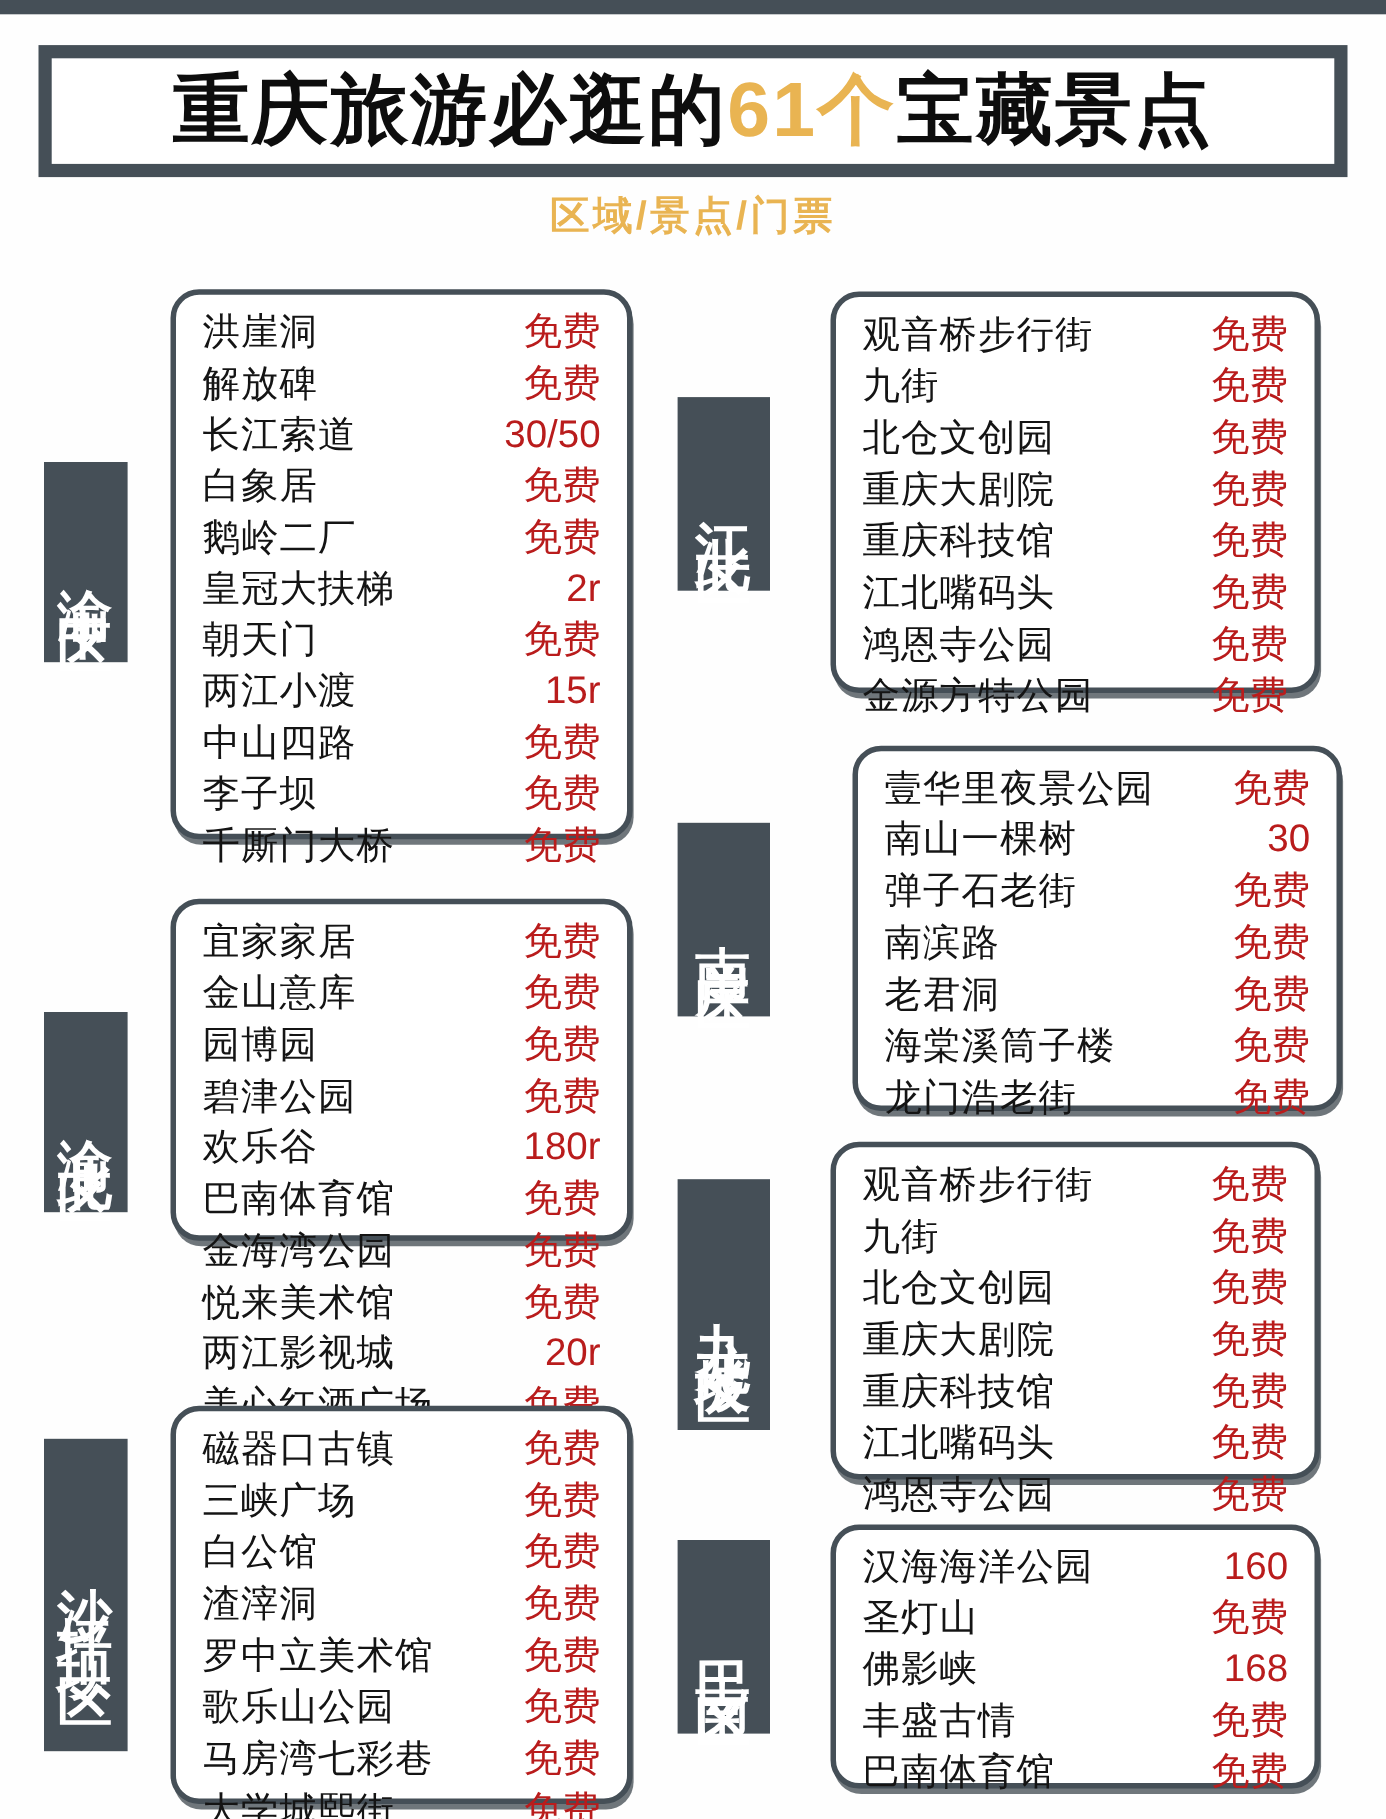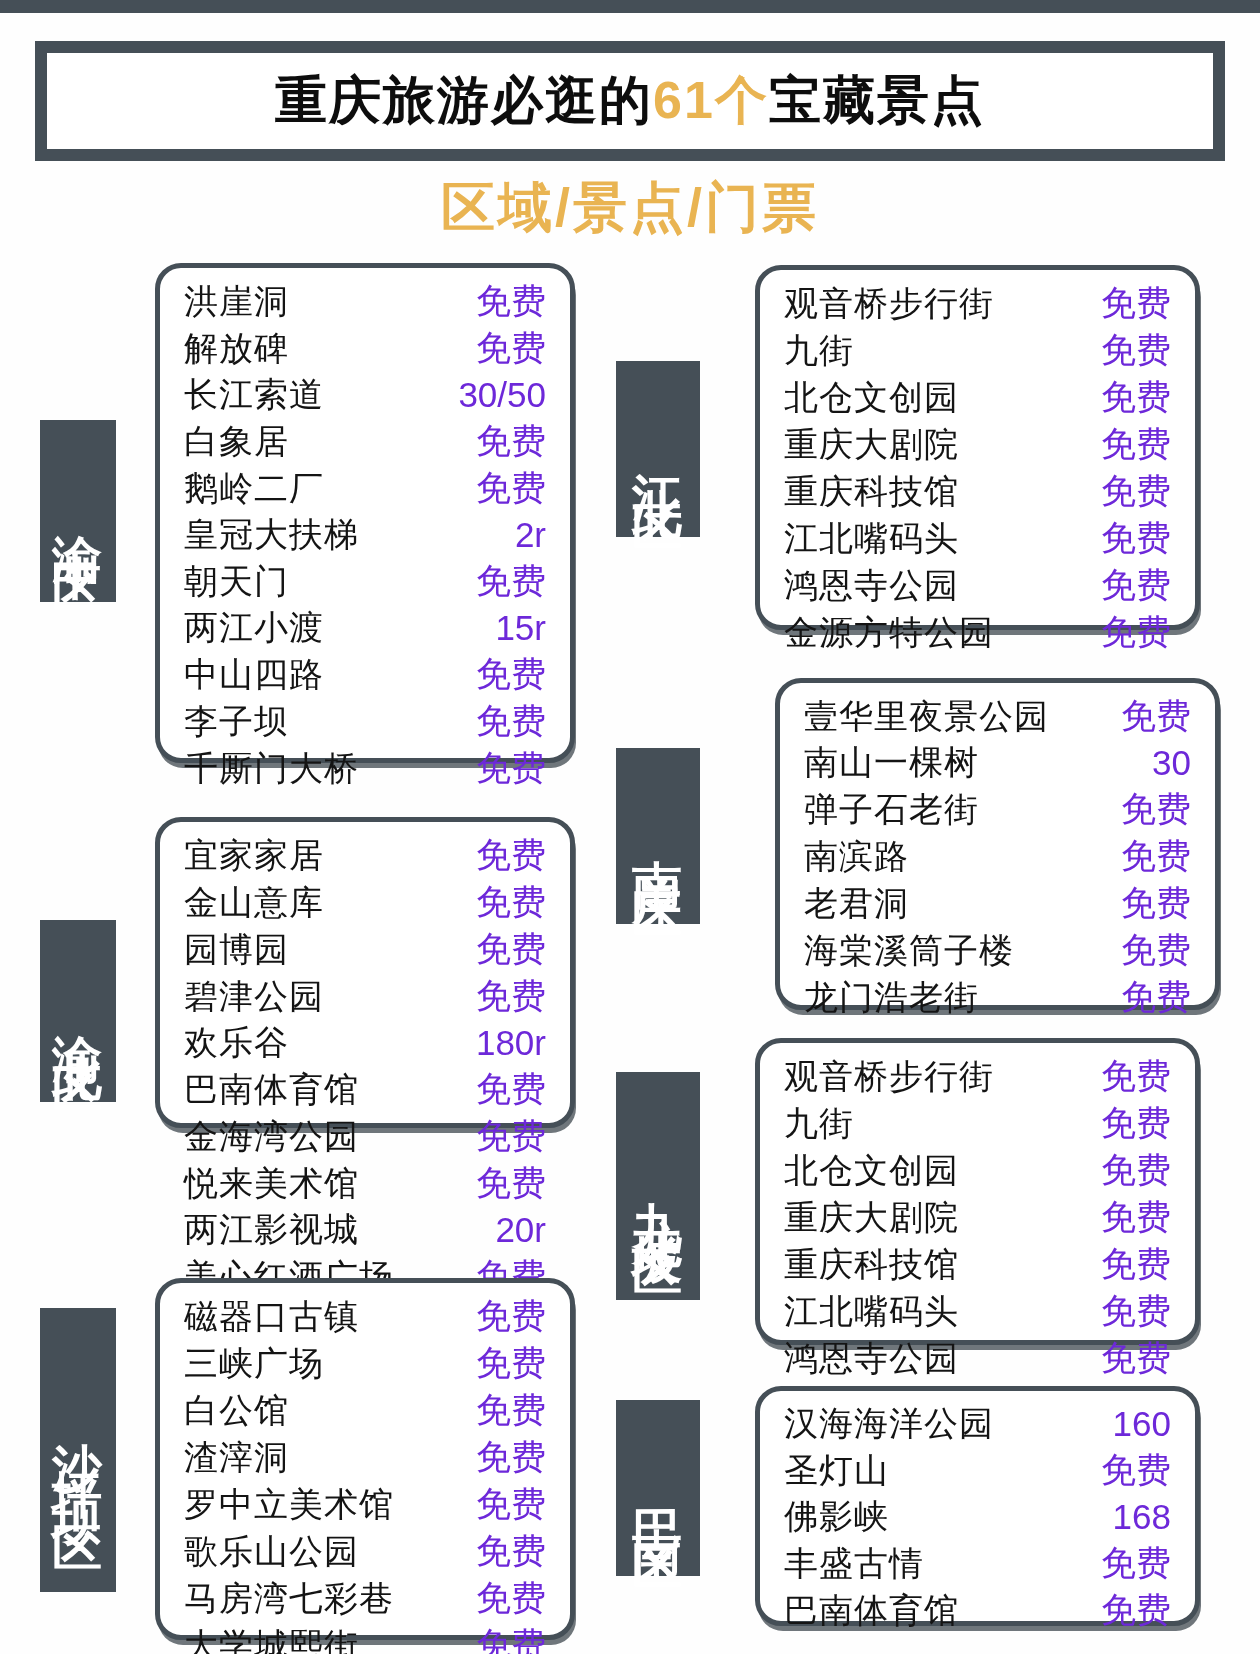--- a/index.html
+++ b/index.html
@@ -6,43 +6,43 @@
   .page{
     position:relative;width:1260px;height:1654px;background:#fefefe;overflow:hidden;
     font-family:"Liberation Sans","DejaVu Sans",sans-serif;
   }
   .top-band{position:absolute;left:0;top:0;width:100%;height:13px;background:#454f57;}
   .title-box{
     position:absolute;left:35px;top:41px;width:1190px;height:120px;
     border:12px solid #454f57;background:#ffffff;box-sizing:border-box;
     display:flex;align-items:center;justify-content:center;
   }
-  .title-text{font-size:52px;font-weight:900;color:#0d0d0d;letter-spacing:2px;white-space:nowrap;}
+  .title-text{font-size:70px;font-weight:900;color:#0d0d0d;letter-spacing:2px;white-space:nowrap;}
   .title-text .accent{color:#e9b452;}
   .subtitle{
     position:absolute;left:0;top:172px;width:100%;text-align:center;
-    font-size:54px;font-weight:800;color:#e9b452;letter-spacing:3px;
+    font-size:36px;font-weight:800;color:#e9b452;letter-spacing:3px;
   }
   .region-label{
     position:absolute;background:#454f57;color:#ffffff;
     writing-mode:vertical-rl;text-orientation:upright;
     display:flex;align-items:center;justify-content:center;
     font-size:50px;font-weight:600;letter-spacing:0.32em;
     box-sizing:border-box;padding-top:0.3em;
   }
   .region-label.sp-wide{letter-spacing:0.55em;}
   .list-box{
     position:absolute;background:#ffffff;border:5px solid #454f57;border-radius:26px;
     box-sizing:border-box;box-shadow:2px 6px 0 -1px rgba(63,72,79,0.75);
     display:flex;flex-direction:column;justify-content:space-evenly;
     padding:10px 24px;
   }
   .row{display:flex;justify-content:space-between;align-items:center;}
   .row .spot{font-size:34px;color:#141414;letter-spacing:1px;white-space:nowrap;}
-  .row .price{font-size:35px;color:#6d28d9;white-space:nowrap;text-align:right;}
+  .row .price{font-size:35px;color:#b91c1c;white-space:nowrap;text-align:right;}
 </style>
 </head>
 <body>
 
 <div class="page">
 
   <div class="top-band"></div>
 
   <div class="title-box">
     <div class="title-text"><span>重庆旅游必逛的</span><span class="accent">61个</span><span>宝藏景点</span></div>

